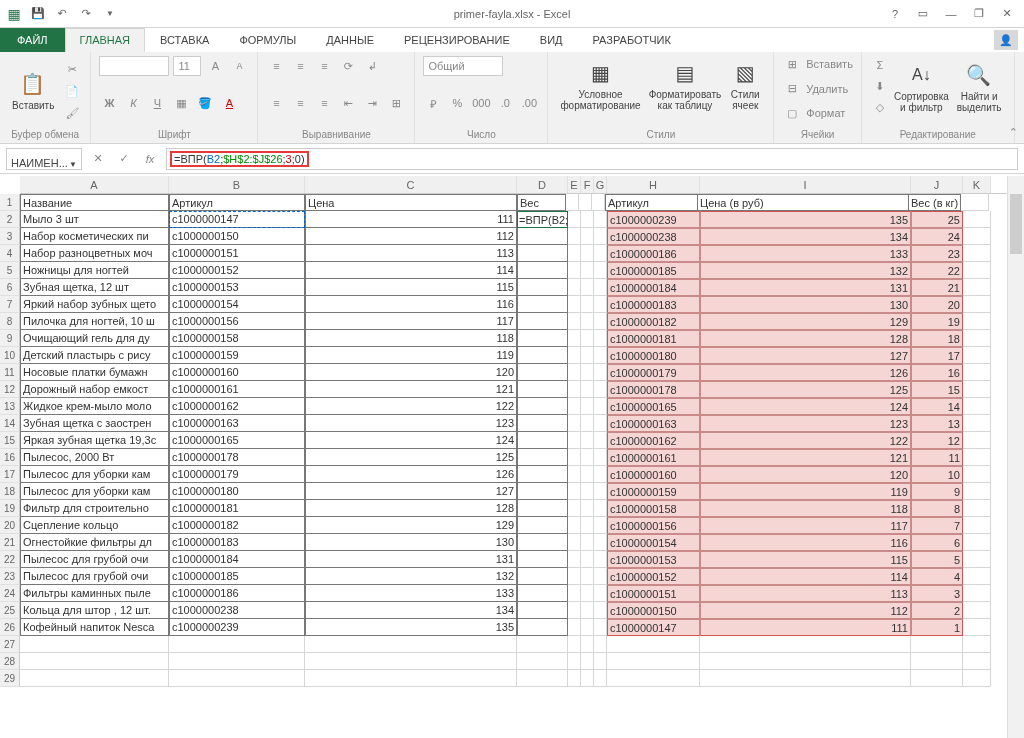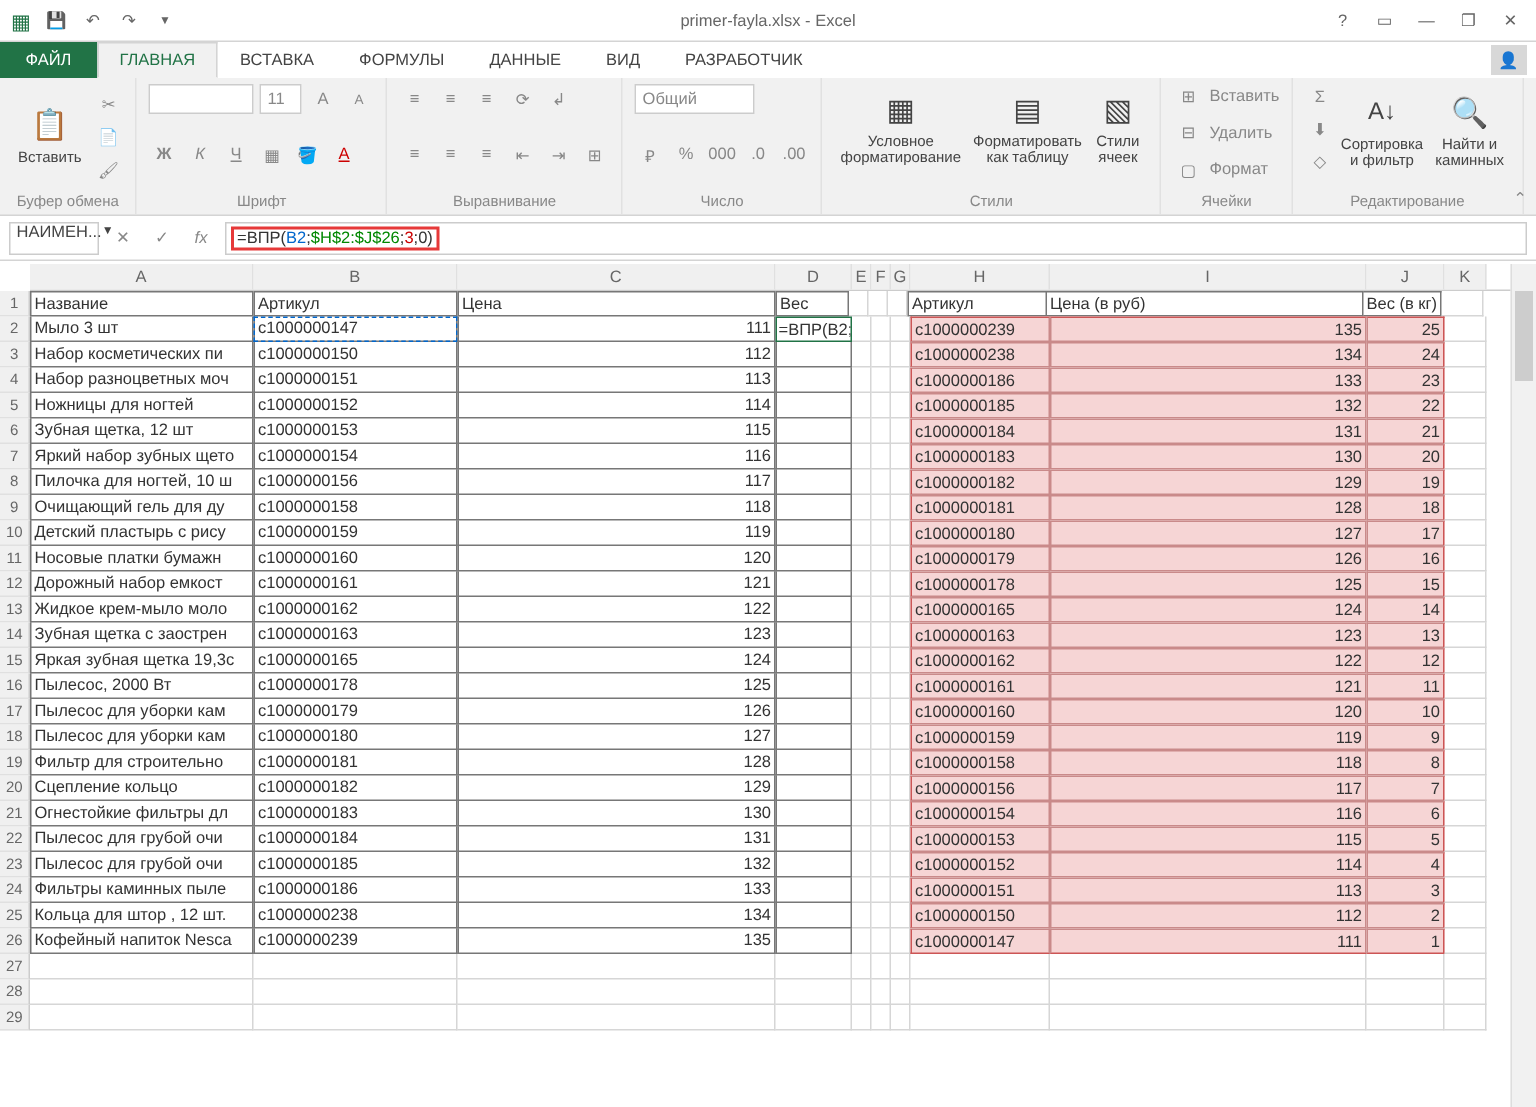--- a/index.html
+++ b/index.html
@@ -19,21 +19,21 @@
 .group{display:flex;flex-direction:column;justify-content:space-between;padding:3px 8px 2px;border-right:1px solid #e1e1e1;color:#a0a0a0;}
 .group .row{display:flex;align-items:center;gap:4px;flex:0 0 auto;height:22px;}
 .group .lbl{text-align:center;color:#888;font-size:10px;padding-bottom:1px;}
 .bigbtn{display:flex;flex-direction:column;align-items:center;justify-content:center;padding:2px 4px;cursor:pointer;color:#444;}
 .bigbtn .ic{width:32px;height:32px;display:flex;align-items:center;justify-content:center;font-size:20px;}
 .bigbtn .t{font-size:10px;text-align:center;line-height:11px;}
 .small{width:20px;height:20px;display:flex;align-items:center;justify-content:center;color:#888;cursor:pointer;}
 .combo{border:1px solid #ccc;background:#fff;height:20px;display:flex;align-items:center;padding:0 4px;color:#888;}
 .ribboncollapse{position:absolute;right:6px;bottom:4px;color:#888;cursor:pointer;}
 .namebar{height:30px;border-bottom:1px solid #d4d4d4;display:flex;align-items:center;padding:4px 6px;gap:6px;}
-.namebox{width:60px;height:22px;border:1px solid #ccc;display:flex;align-items:flex-start;padding:0 4px;color:#444;justify-content:space-between;}
+.namebox{width:76px;height:22px;border:1px solid #ccc;display:flex;align-items:flex-end;padding:0 4px;color:#444;justify-content:space-between;}
 .nbbtn{width:20px;height:20px;display:flex;align-items:center;justify-content:center;color:#888;cursor:pointer;}
 .fxbar{flex:1;height:22px;border:1px solid #ccc;display:flex;align-items:center;padding:0 4px;color:#333;font-family:Consolas,monospace;position:relative;}
 .fxhl{position:absolute;left:3px;top:2px;border:2px solid #e63939;padding:0 2px;height:16px;display:flex;align-items:center;text-align:right;}
 .fxhl span.blue{color:#0066cc;}
 .fxhl span.green{color:#008800;}
 .fxhl span.red{color:#cc0000;}
 .grid-wrap{position:absolute;top:176px;left:0;right:0;bottom:0;overflow:hidden;background:#fff;}
 .colheads{height:18px;border-bottom:1px solid #ccc;display:flex;margin-left:20px;}
 .colheads div{border-right:1px solid #e0e0e0;background:#f0f0f0;text-align:center;color:#666;line-height:18px;}
 .rowarea{position:absolute;top:18px;left:0;right:0;bottom:0;}
@@ -71,20 +71,21 @@
     <span>✕</span>
   </div>
 </div>
 
 <div class="tabs">
   <div class="tab file">ФАЙЛ</div>
   <div class="tab active">ГЛАВНАЯ</div>
   <div class="tab">ВСТАВКА</div>
   <div class="tab">ФОРМУЛЫ</div>
   <div class="tab">ДАННЫЕ</div>
+  <div class="tab">РЕЦЕНЗИРОВАНИЕ</div>
   <div class="tab">ВИД</div>
   <div class="tab">РАЗРАБОТЧИК</div>
   <div class="user">👤</div>
 </div>
 
 <div class="ribbon">
   <div class="group">
     <div style="display:flex;gap:4px;">
       <div class="bigbtn">
         <div class="ic">📋</div>
@@ -197,21 +198,21 @@
         <span class="small">◇</span>
       </div>
       <div class="bigbtn">
           <div class="ic" style="font-size:16px;">A↓</div>
           <div class="t" style="white-space:pre-line;">Сортировка
 и фильтр</div>
         </div>
       <div class="bigbtn">
           <div class="ic">🔍</div>
           <div class="t" style="white-space:pre-line;">Найти и
-каминных</div>
+выделить</div>
         </div>
     </div>
     <div class="lbl">Редактирование</div>
   </div>
   <span class="ribboncollapse">⌃</span>
 </div>
 
 <div class="namebar">
   <div class="namebox">
       <span>НАИМЕН...</span>

